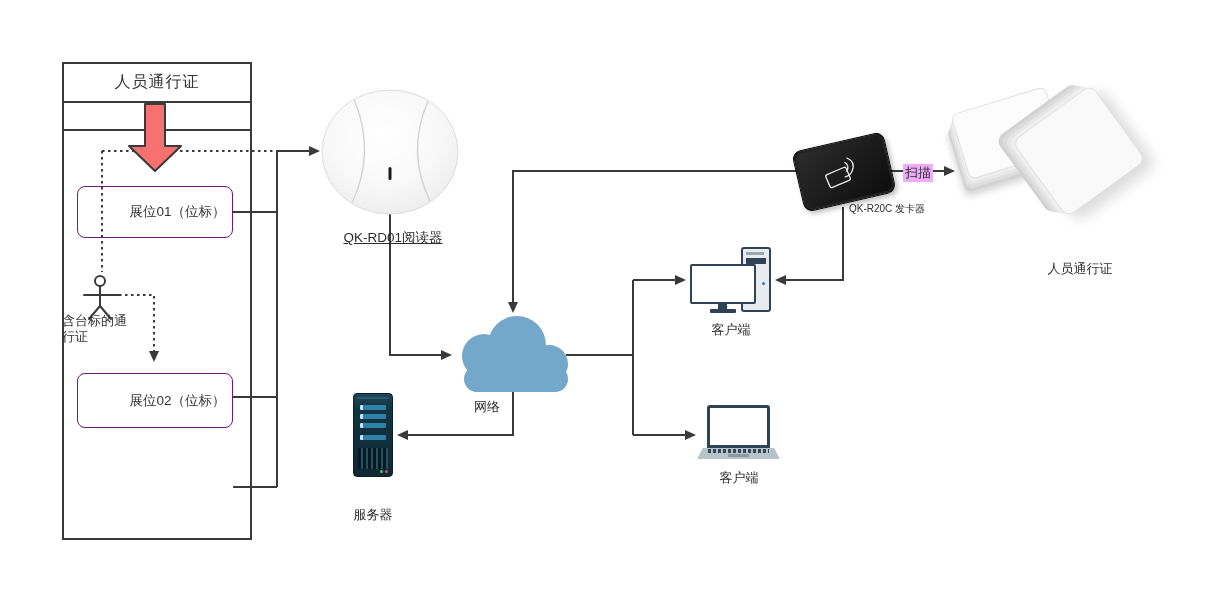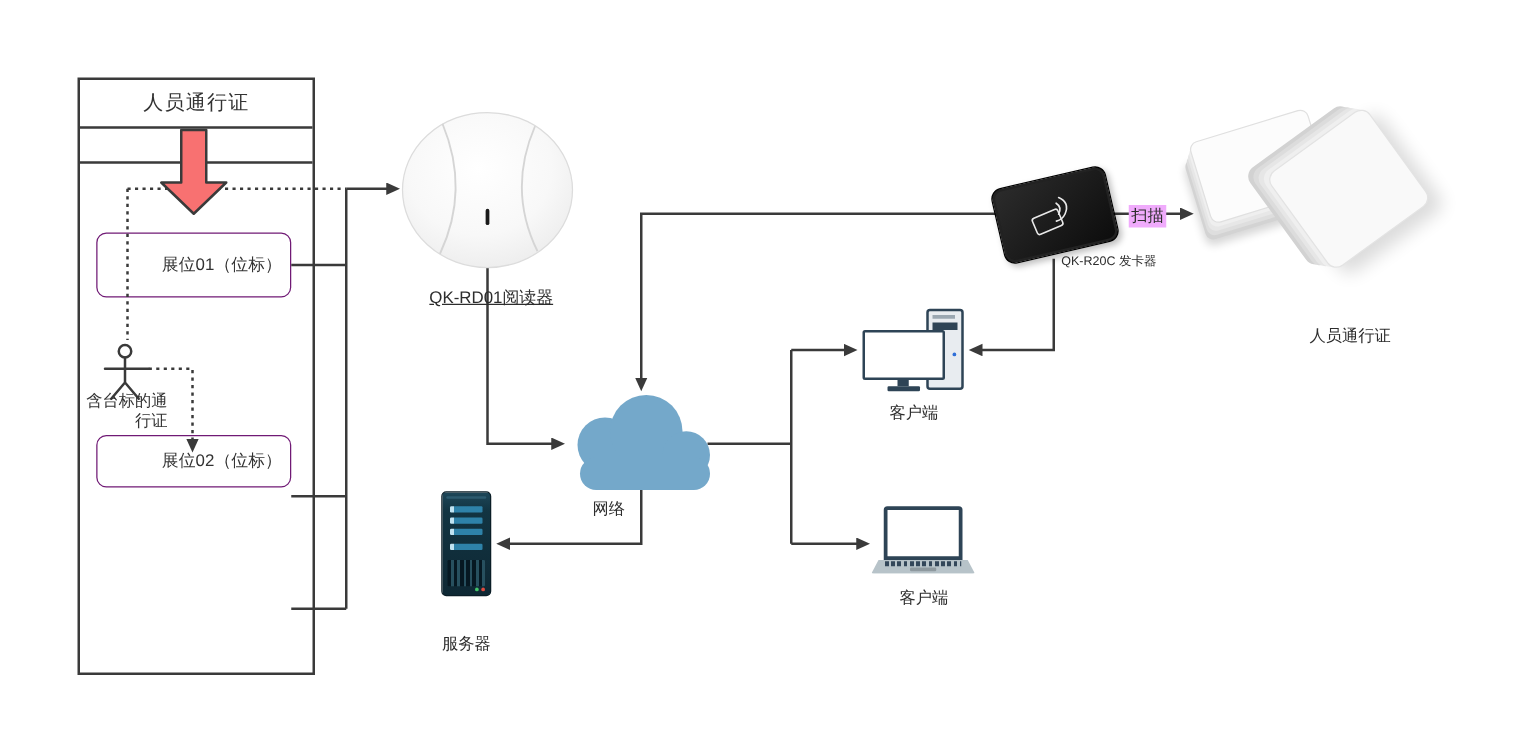--- a/index.html
+++ b/index.html
@@ -8,21 +8,21 @@
     font-family:"Liberation Sans",sans-serif;color:#2d2d2d;overflow:hidden;
   }
   .abs{position:absolute;}
   
   .entrance-box{left:62px;top:62px;width:190px;height:478px;border:2px solid #3a3a3a;z-index:1;box-sizing:border-box;}
   .entrance-title{left:64px;top:64px;width:186px;height:36px;display:flex;align-items:center;justify-content:center;
     font-size:16px;letter-spacing:1px;color:#333;z-index:1;}
   .divider{left:64px;width:186px;height:2px;background:#3a3a3a;z-index:1;}
   .booth{left:77px;width:156px;border:1px solid #701a75;border-radius:8px;background:#fff;
     display:flex;align-items:center;justify-content:center;font-size:13.5px;color:#333;z-index:1;box-sizing:border-box;padding-left:45px;}
-  .person-caption{left:62px;top:313px;width:72px;text-align:right;font-size:13px;line-height:1.25;
+  .person-caption{left:62px;top:313px;width:72px;text-align:left;font-size:13px;line-height:1.25;
     color:#333;word-break:break-all;z-index:4;}
   
   .wires{position:absolute;left:0;top:0;z-index:2;pointer-events:none;}
   
   .dev{z-index:3;}
   
   .server{left:353px;top:393px;width:40px;height:84px;border-radius:4px;border:1px solid #0a1d26;
     background:linear-gradient(180deg,#1d4658 0%,#123442 18%,#0e2834 100%);box-sizing:border-box;}
   .srv-top{position:absolute;left:3px;right:3px;top:3px;height:2px;background:#2c5a6e;border-radius:1px;}
   .srv-bar{position:absolute;left:6px;width:26px;height:5px;border-radius:1px;
@@ -69,21 +69,21 @@
 <div class="stage">
 
   <div class="abs entrance-box"></div>
   <div class="abs entrance-title">人员通行证</div>
   <div class="abs divider" style="top:101px;"></div>
   <div class="abs divider" style="top:129px;"></div>
 
   <div class="abs booth" style="top:186px;height:52px;">
     <span>展位01（位标）</span>
   </div>
-  <div class="abs booth" style="top:348px;height:42px;">
+  <div class="abs booth" style="top:373px;height:55px;">
     <span>展位02（位标）</span>
   </div>
 
   <div class="abs person-caption">含台标的通行证</div>
 
   <svg class="wires" width="1223" height="600" viewBox="0 0 1223 600">
     <defs>
       <marker id="arr" orient="auto" markerUnits="userSpaceOnUse" markerWidth="12" markerHeight="11" refX="1" refY="5">
         <path d="M0 0 L11 5 L0 10 Z" fill="#3a3a3a"></path>
       </marker>

